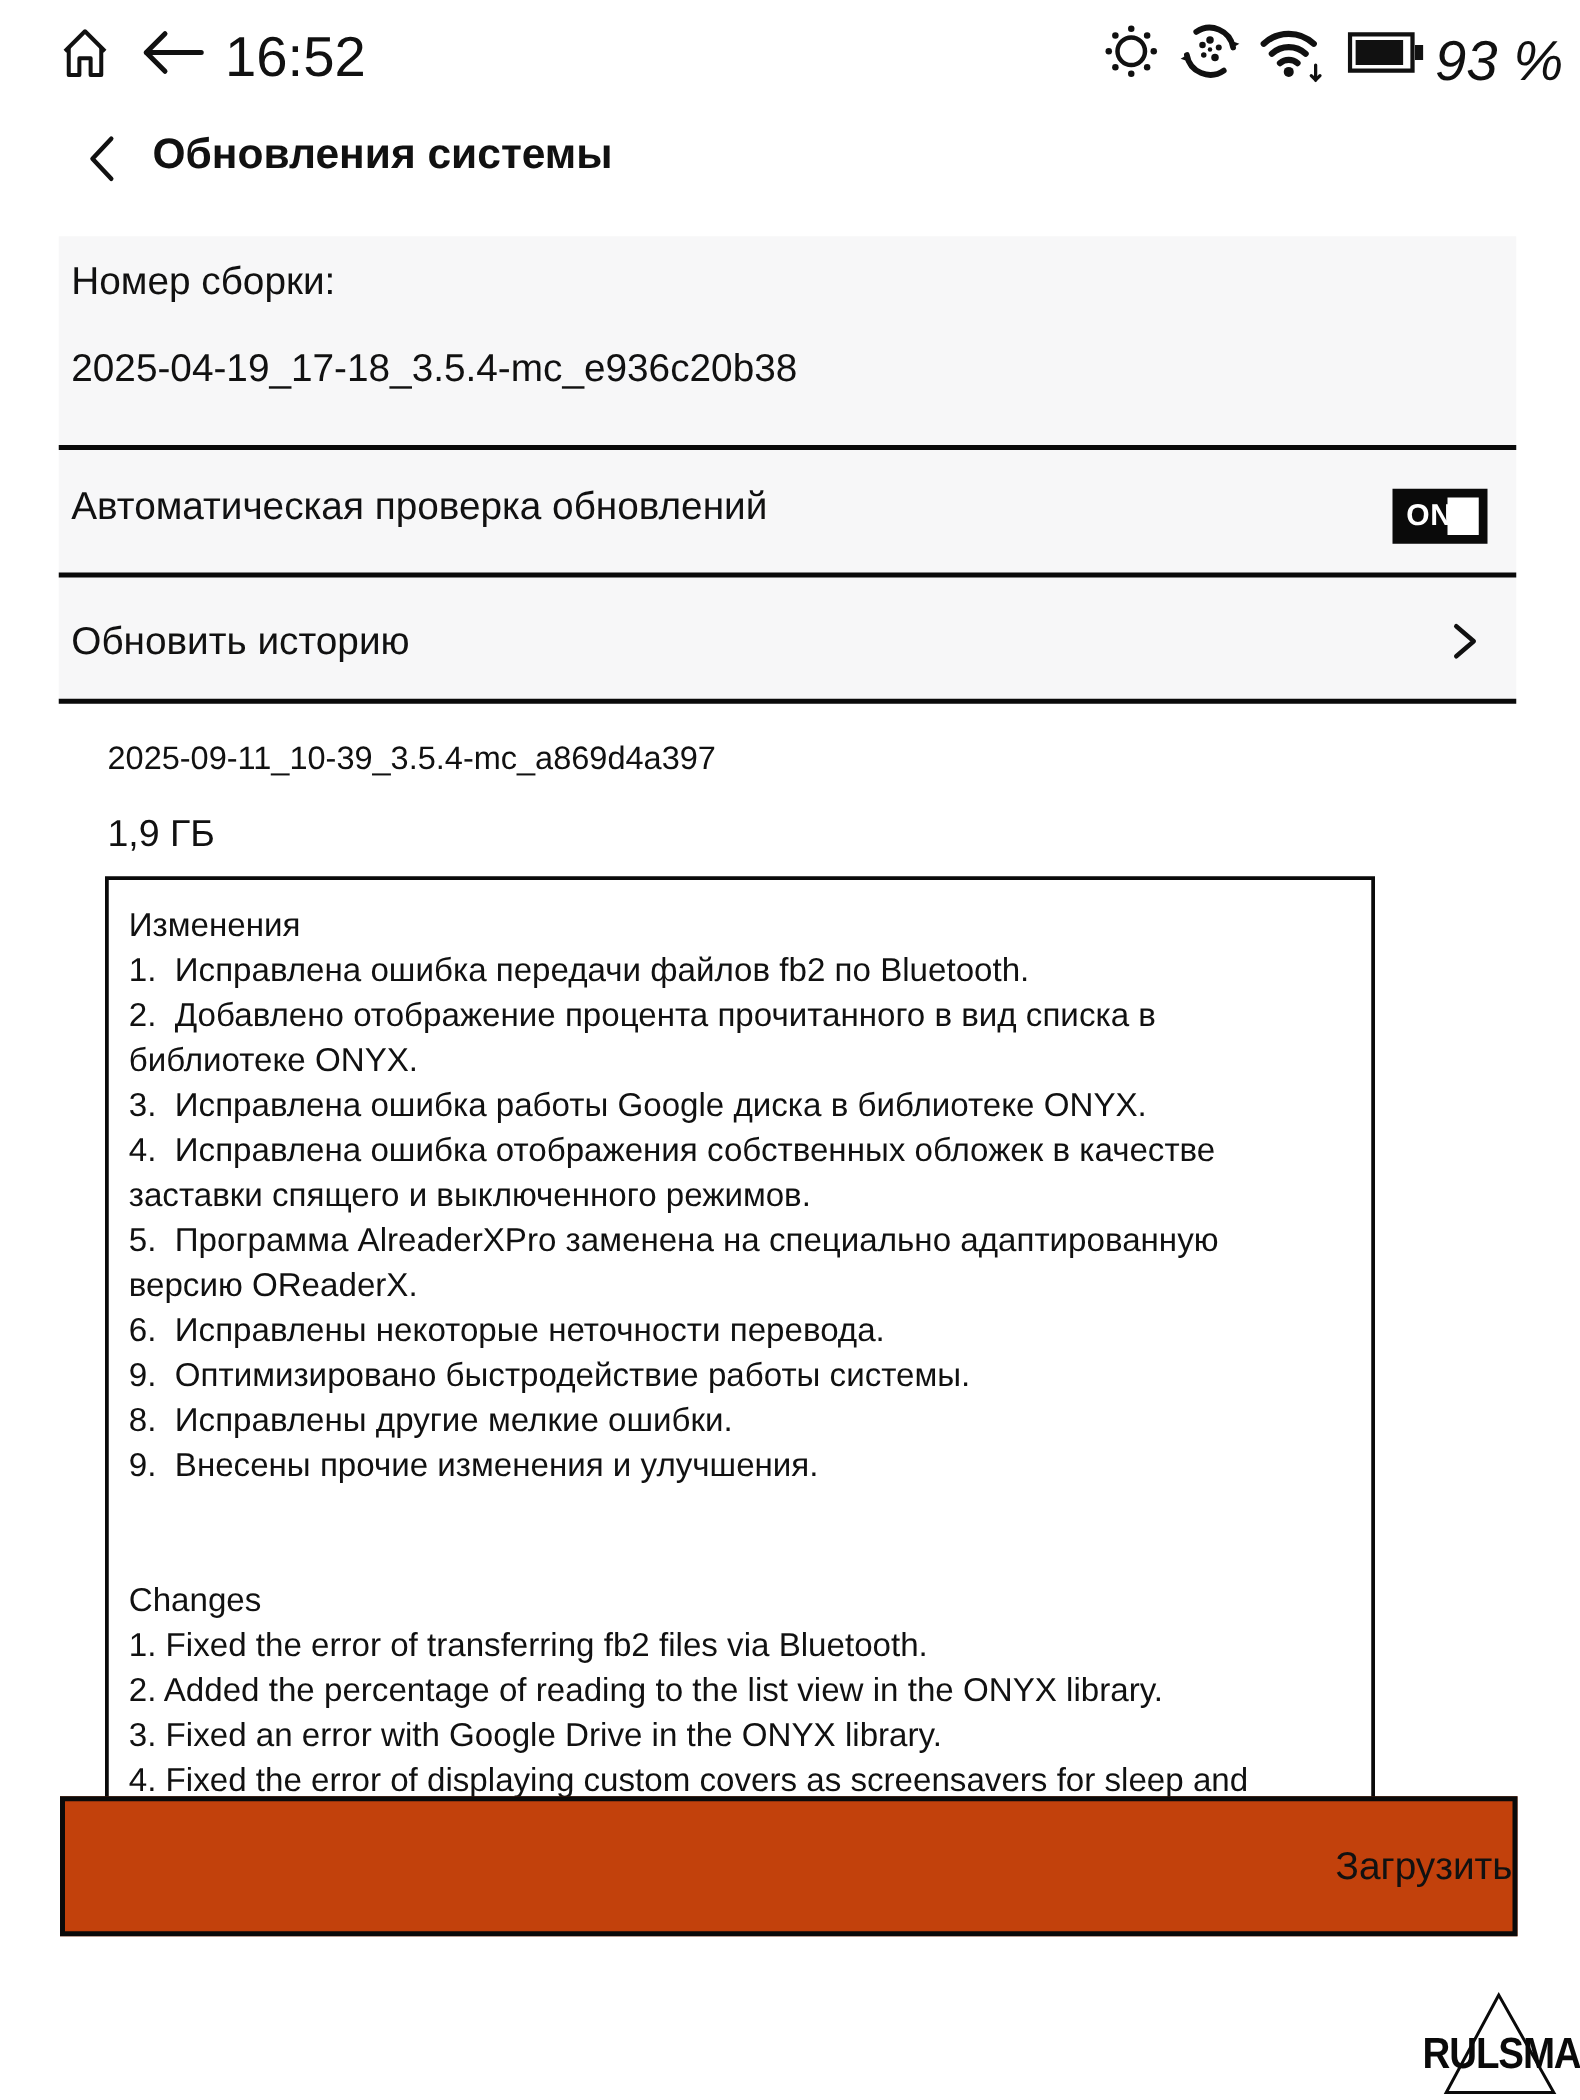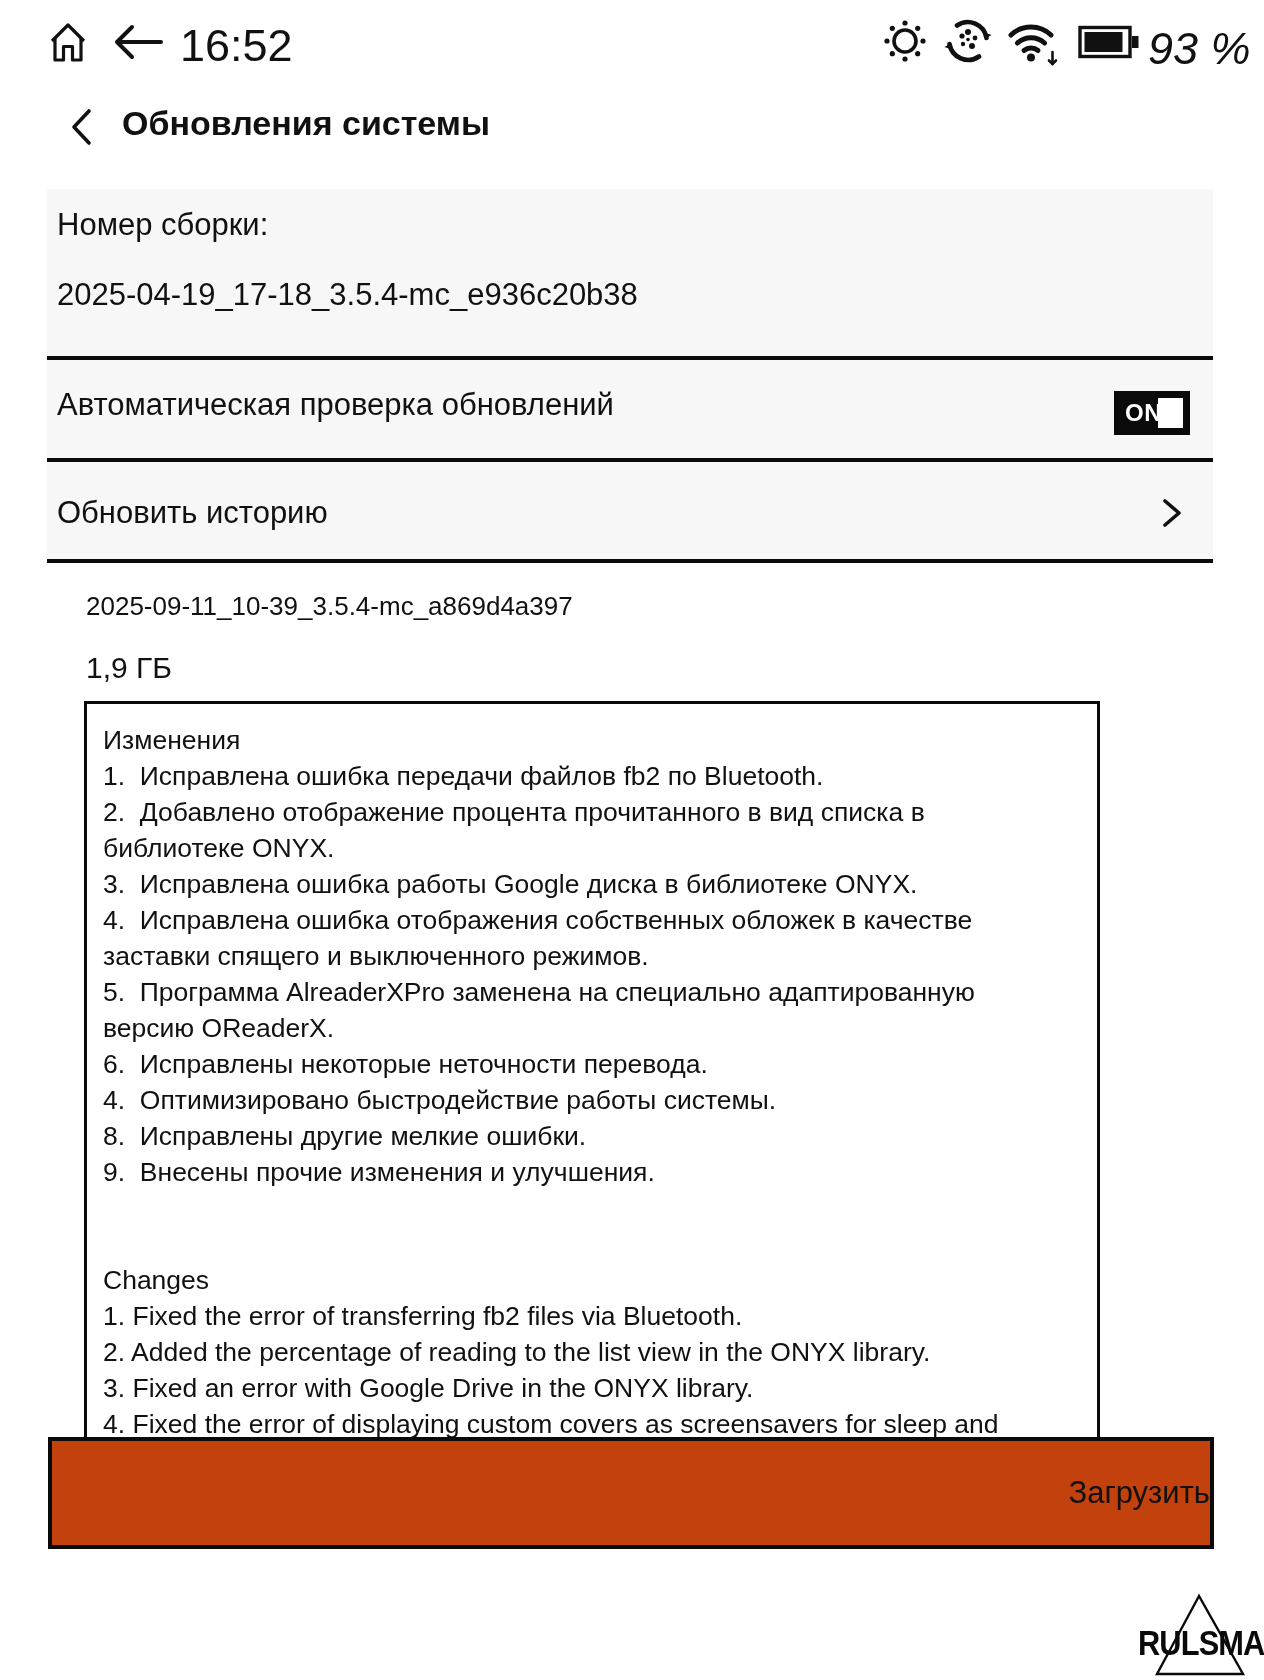--- a/index.html
+++ b/index.html
@@ -167,21 +167,21 @@
       <div class="cl-line">Изменения</div>
       <div class="cl-line">1.  Исправлена ошибка передачи файлов fb2 по Bluetooth.</div>
       <div class="cl-line">2.  Добавлено отображение процента прочитанного в вид списка в</div>
       <div class="cl-line">библиотеке ONYX.</div>
       <div class="cl-line">3.  Исправлена ошибка работы Google диска в библиотеке ONYX.</div>
       <div class="cl-line">4.  Исправлена ошибка отображения собственных обложек в качестве</div>
       <div class="cl-line">заставки спящего и выключенного режимов.</div>
       <div class="cl-line">5.  Программа AlreaderXPro заменена на специально адаптированную</div>
       <div class="cl-line">версию OReaderX.</div>
       <div class="cl-line">6.  Исправлены некоторые неточности перевода.</div>
-      <div class="cl-line">4.  Оптимизировано быстродействие работы системы.</div>
+      <div class="cl-line">9.  Оптимизировано быстродействие работы системы.</div>
       <div class="cl-line">8.  Исправлены другие мелкие ошибки.</div>
       <div class="cl-line">9.  Внесены прочие изменения и улучшения.</div>
       <div class="cl-line">&nbsp;</div>
       <div class="cl-line">&nbsp;</div>
       <div class="cl-line">Changes</div>
       <div class="cl-line">1. Fixed the error of transferring fb2 files via Bluetooth.</div>
       <div class="cl-line">2. Added the percentage of reading to the list view in the ONYX library.</div>
       <div class="cl-line">3. Fixed an error with Google Drive in the ONYX library.</div>
       <div class="cl-line">4. Fixed the error of displaying custom covers as screensavers for sleep and</div>
       <div class="cl-line">power off modes.</div>

